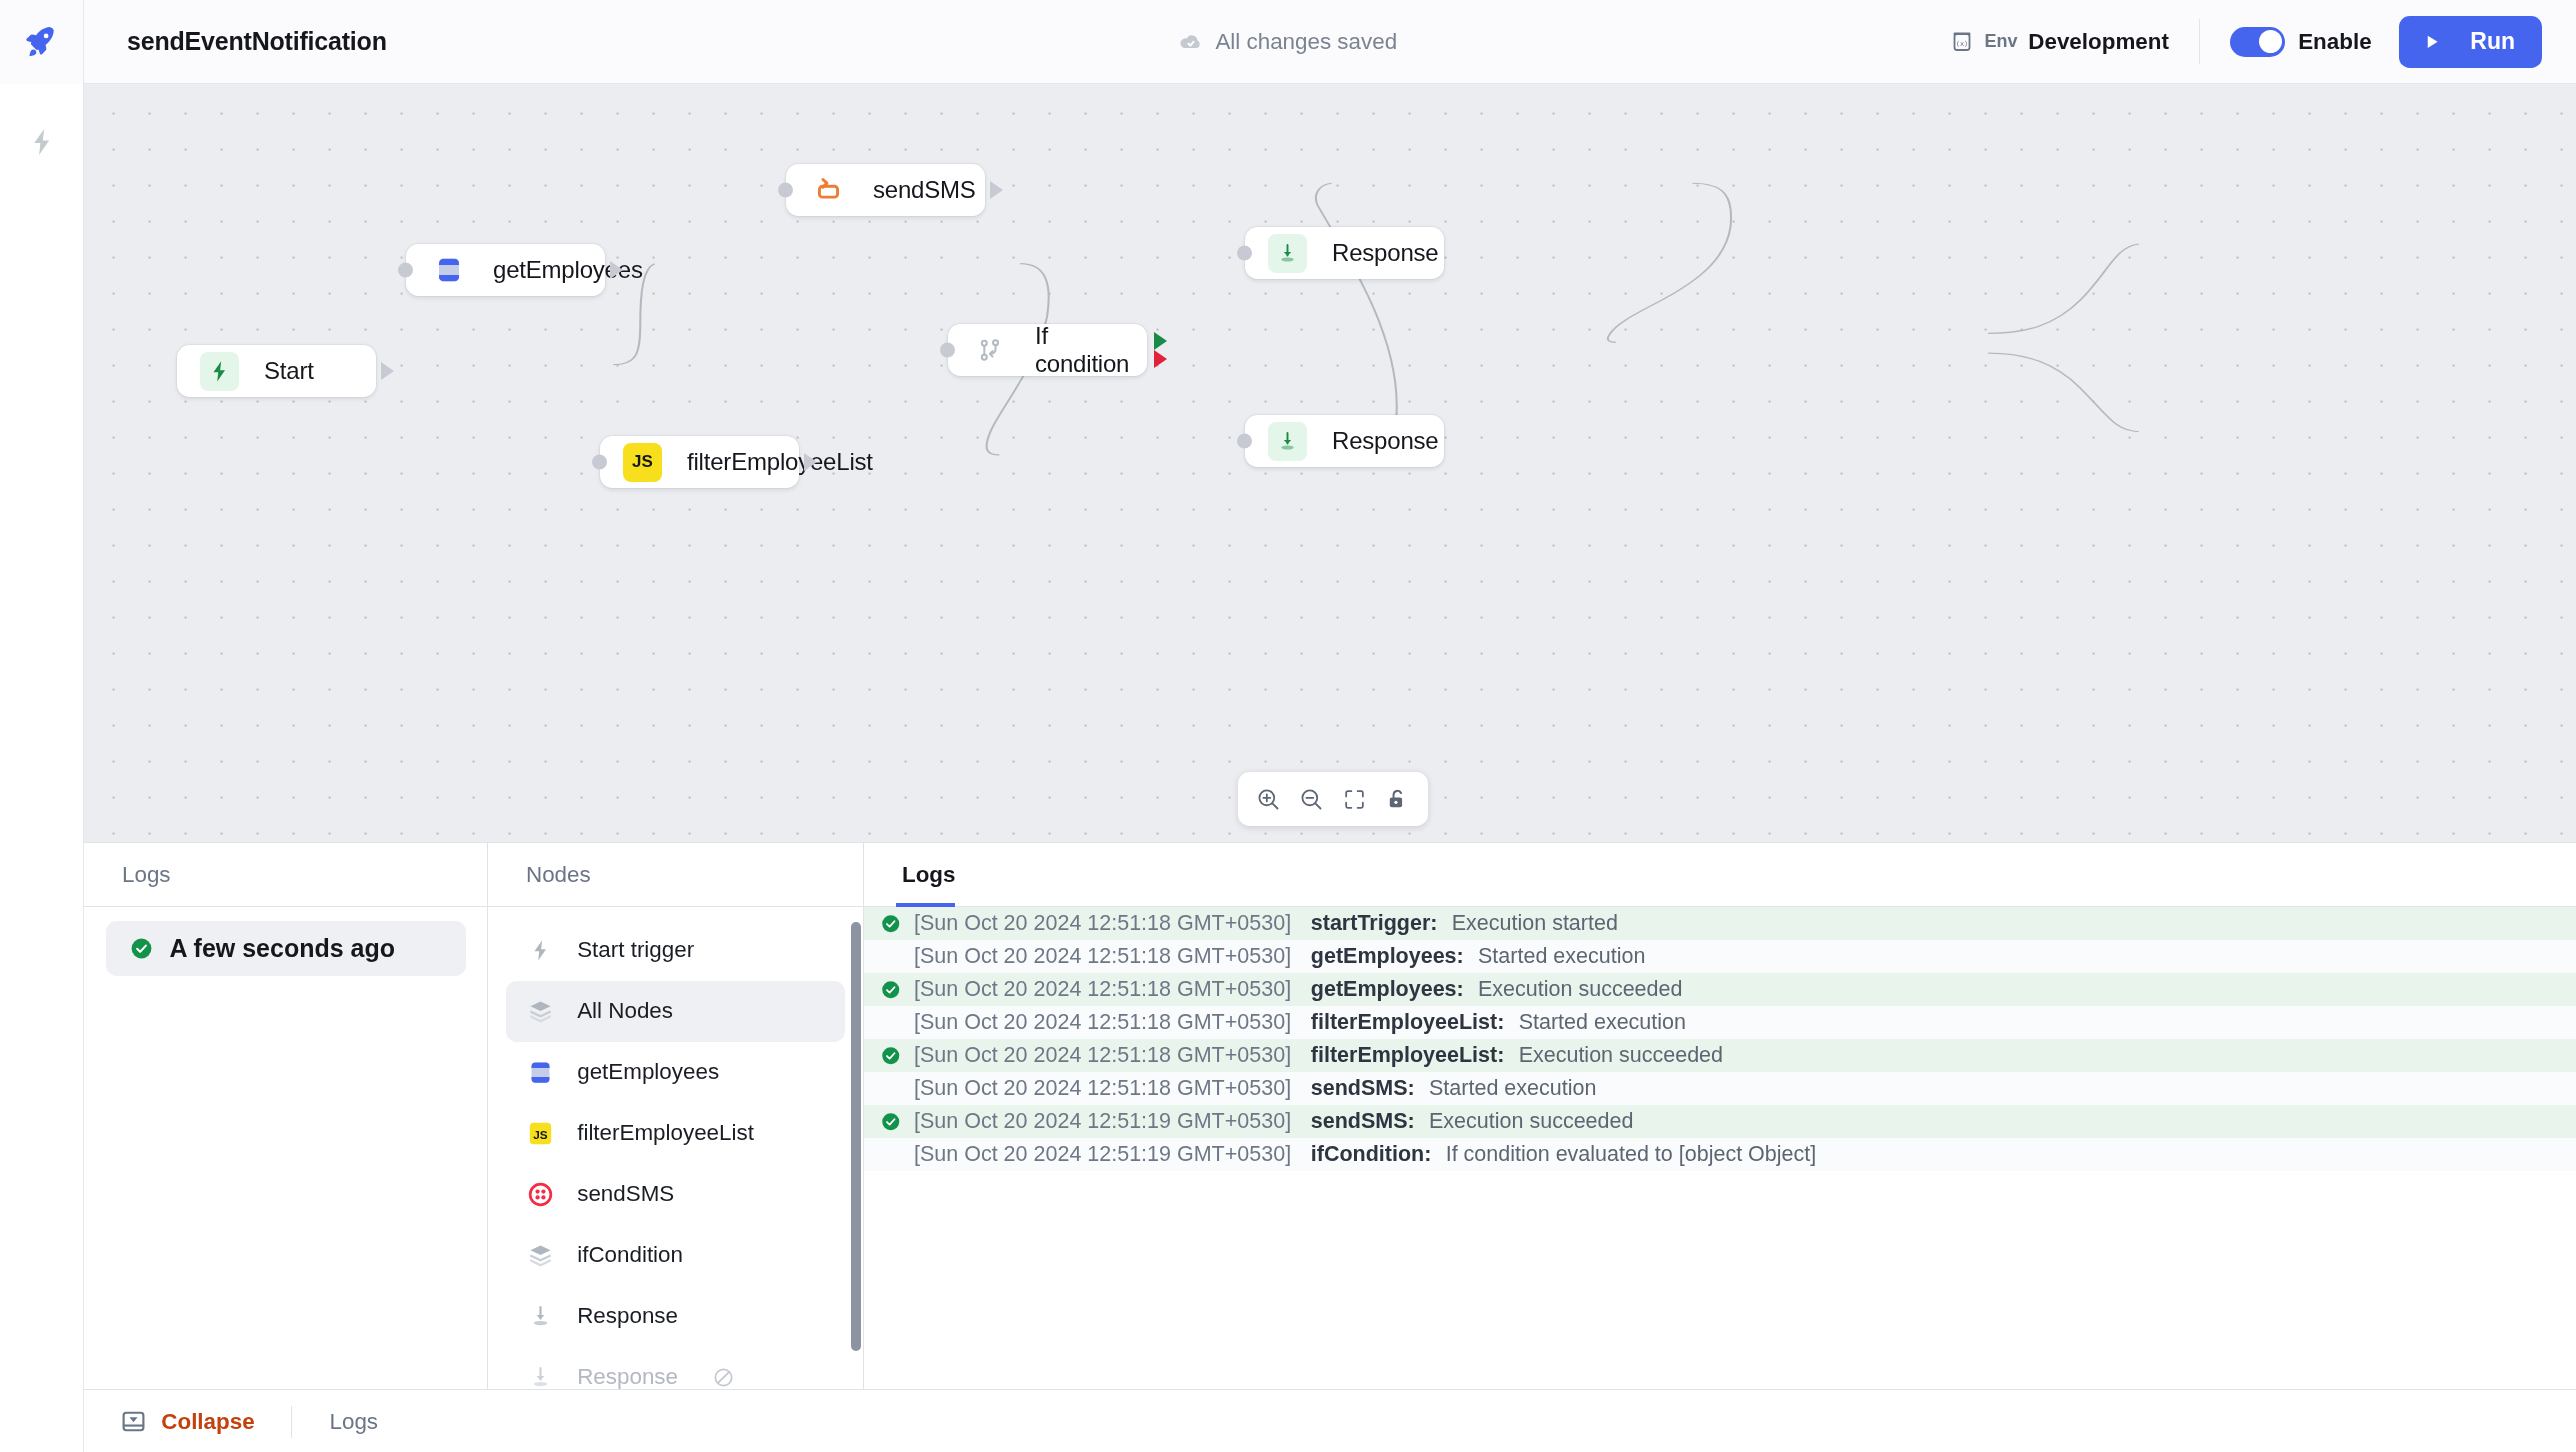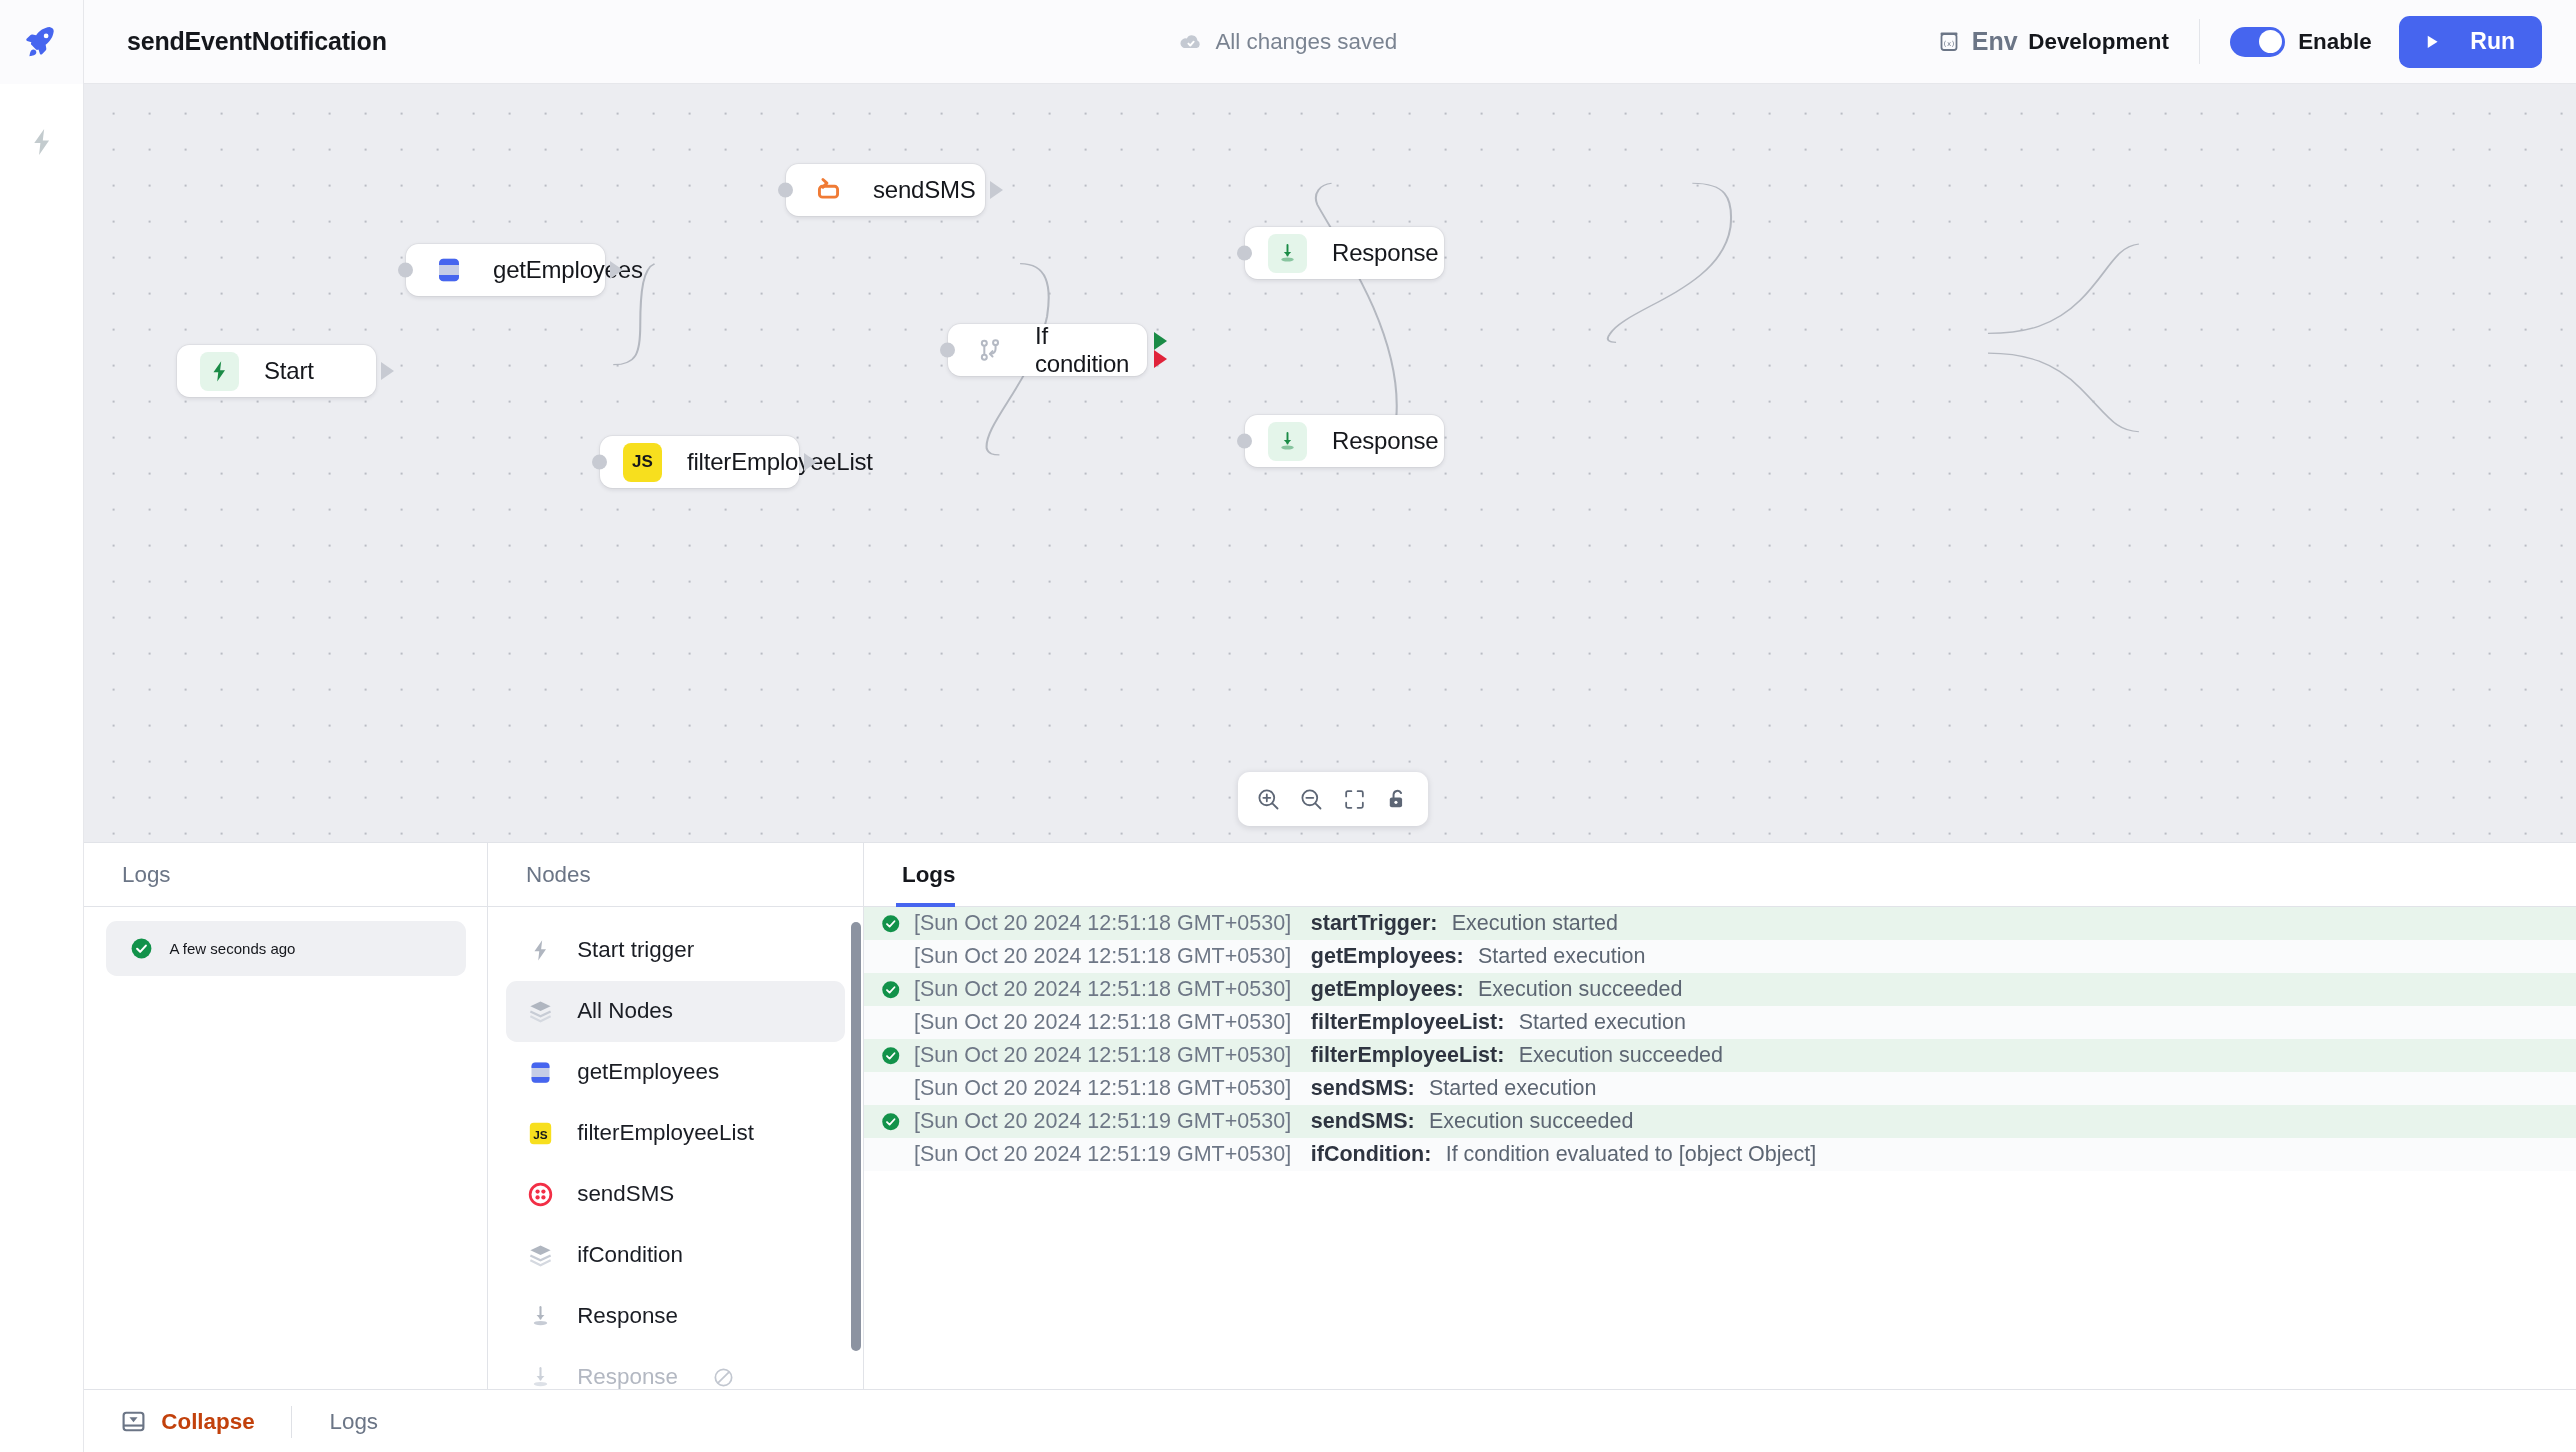--- a/index.html
+++ b/index.html
@@ -23,21 +23,21 @@
   .wf-title {
     margin-left: 43px; font-size: 25px; font-weight: 700; color: #15171c; letter-spacing: -0.2px;
   }
   .saved-wrap {
     position: absolute; left: 50%; transform: translateX(-50%);
     display: flex; align-items: center; gap: 12.5px;
   }
   .saved-text { font-size: 22.4px; color: #7a8391; font-weight: 400; }
   .topright { margin-left: auto; display: flex; align-items: center; gap: 0; padding-right: 34px; }
   .env-block { display: flex; align-items: center; gap: 10.7px; padding-right: 30px; }
-  .env-label { font-size: 25px; color: #6b7586; font-weight: 600; }
+  .env-label { font-size: 18px; color: #6b7586; font-weight: 600; }
   .env-value { font-size: 22.4px; color: #15171c; font-weight: 600; }
   .vdiv { width: 0.9px; height: 45px; background: #e3e5ea; }
   .enable-block { display: flex; align-items: center; gap: 13.4px; padding: 0 27px 0 30px; }
   .toggle {
     width: 55px; height: 30px; border-radius: 18px; background: #4665ef;
     position: relative; cursor: pointer; flex: none;
   }
   .toggle::after {
     content: ""; position: absolute; top: 3.6px; left: 29px;
     width: 23px; height: 23px; border-radius: 50%; background: #fff;
@@ -115,21 +115,21 @@
     font-size: 22.4px; color: #15171c; font-weight: 600; position: relative; cursor: pointer;
   }
   .tab.active::after { content: ""; position: absolute; left: 32px; right: 19.7px; bottom: -0.9px; height: 4.5px; background: #4665ef; }
 
   .p-body { flex: 1; overflow: hidden; padding: 14.3px 0 0 0; }
   .logs-body { padding: 14.3px 21.5px 0 21.5px; }
   .log-card {
     display: flex; align-items: center; gap: 16px;
     background: #eff0f3; border-radius: 10.7px; height: 55px; padding: 0 23px; cursor: pointer;
   }
-  .log-card .lbl { font-size: 15px; color: #15171c; }
+  .log-card .lbl { font-size: 25px; color: #15171c; font-weight: bold; }
 
   .nodes-body { padding: 12.5px 18px 0 18px; overflow: hidden; }
   .nrow {
     display: flex; align-items: center; gap: 21.5px; height: 61px;
     padding: 0 19.7px; border-radius: 10.7px; cursor: pointer;
   }
   .nrow.sel { background: #eff0f3; }
   .nrow .nm { font-size: 22.4px; color: #1a1d24; }
   .nrow.dim .nm { color: #b3b8c2; }
   .nrow .ic { width: 30px; height: 30px; flex: none; display: flex; align-items: center; justify-content: center; }

